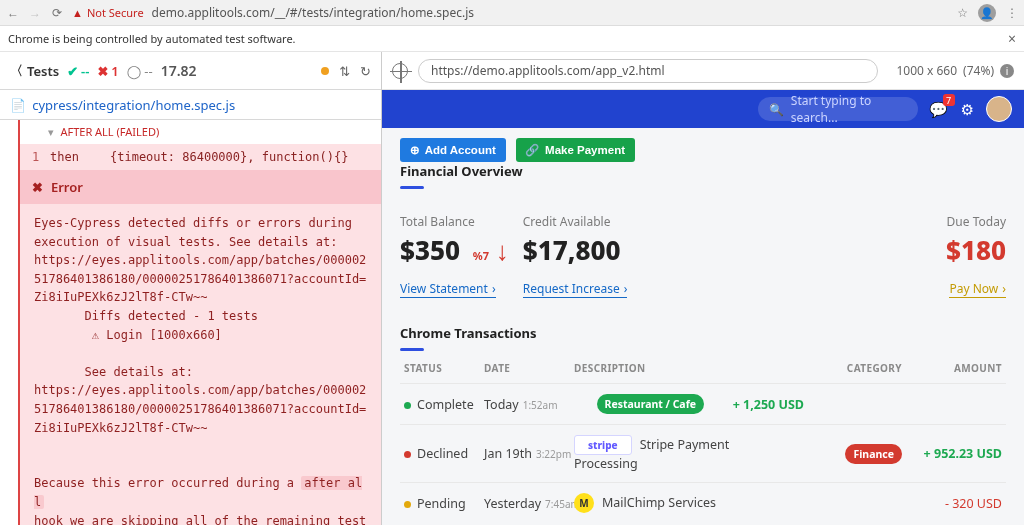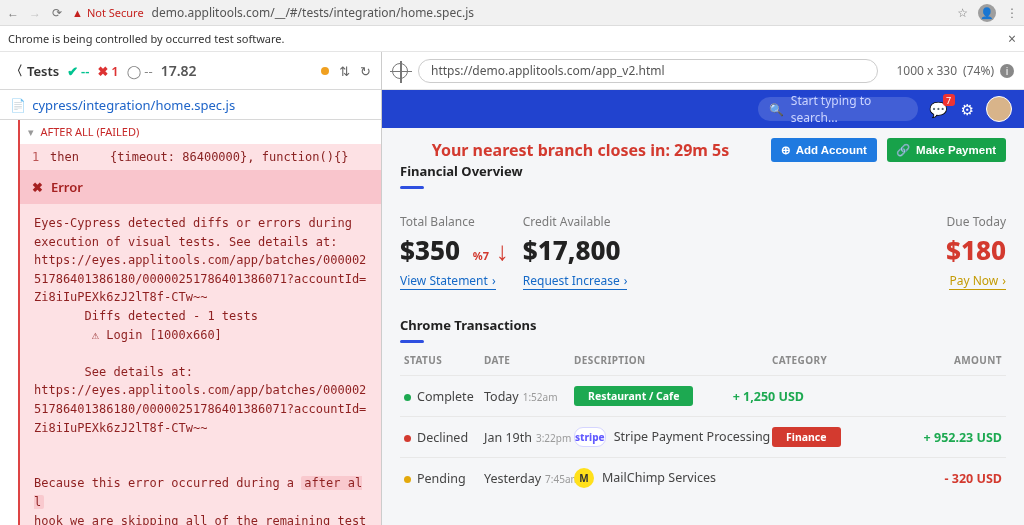--- a/index.html
+++ b/index.html
@@ -42,21 +42,21 @@
   .fail{color:#d33;font-weight:600;display:flex;align-items:center;gap:3px}
   .pending{color:#888;display:flex;align-items:center;gap:3px}
   .dur{color:#555;font-weight:600;font-size:14px}
   .cy-hdr-r{margin-left:auto;display:flex;align-items:center;gap:10px;color:#666}
   .dot-amber{width:8px;height:8px;border-radius:50%;background:#f0a020;display:inline-block}
   .filebar{height:30px;border-bottom:1px solid var(--cy-border);display:flex;align-items:center;padding:0 10px;gap:6px;color:var(--cy-link);font-size:13px}
   .file-ico{color:#888}
   
   .cy-body{flex:1;overflow:hidden;background:#fff;font-size:12.5px}
   .cy-body-inner{border-left:2px solid #d44;margin-left:18px}
-  .after-all{padding:4px 8px;color:#c62828;font-size:11px}
+  .after-all{padding:4px 28px;color:#c62828;font-size:11px}
   .after-all .tri{color:#999;margin-right:4px}
   .cmd-row{background:var(--cy-err-bg);display:flex;align-items:center;padding:6px 12px;font-family:var(--mono);font-size:12px;color:#8a2323;border-top:1px solid #fff}
   .cmd-row .n{width:18px;color:#b55}
   .cmd-row .kw{width:60px}
   .err-head{background:var(--cy-err-dk);padding:8px 12px;font-size:13px;font-weight:600;color:#a52121;display:flex;align-items:center;gap:8px}
   .err-body{background:var(--cy-err-bg);padding:10px 14px;font-family:var(--mono);font-size:12px;line-height:1.55;color:#8e1f1f;white-space:pre-wrap;word-break:break-all}
   .hl{background:#f9c9ce;padding:0 3px;border-radius:2px}
   
   .vw-hdr{height:38px;border-bottom:1px solid #e3e3e3;background:#fff;display:flex;align-items:center;padding:0 10px;gap:10px;font-size:12px;color:#555}
   .aim{width:16px;height:16px;border:1.5px solid #777;border-radius:50%;position:relative}
@@ -79,37 +79,37 @@
   .btn{height:24px;border:none;border-radius:3px;color:#fff;font-size:11.5px;font-weight:600;padding:0 10px;display:inline-flex;align-items:center;gap:5px}
   .btn.blue{background:#1f7ae0}.btn.green{background:#17a24a}
   .sec-t{margin-top:0;font-size:13px;font-weight:700;color:#222}
   .bar{width:24px;height:3px;background:var(--app-blue);margin-top:6px;border-radius:2px}
   .cards{display:flex;gap:14px;margin-top:24px}
   .card.sp{flex:1}
   .clabel{font-size:12px;color:#7a7a7a}
   .cval{font-size:26px;font-weight:800;color:#222;margin-top:2px}
   .pct{font-size:11px;font-weight:700;color:#d33a2f;margin-left:6px}
   .arrow-dn{color:#d33a2f}
-  .clink{margin-top:4px;font-size:12px;color:var(--app-link);text-decoration:none;border-bottom:1px solid var(--app-link);display:inline-flex;align-items:flex-start;gap:4px}
+  .clink{margin-top:12px;font-size:12px;color:var(--app-link);text-decoration:none;border-bottom:1px solid var(--app-link);display:inline-flex;align-items:flex-start;gap:4px}
   .due .cval{color:var(--app-red)}
   .due .clink{color:var(--app-amber);border-color:var(--app-amber)}
   .due{ text-align:right }
   
   .tx-sec{margin-top:26px}
   .tx-head{display:flex;font-size:10px;font-weight:700;color:#8a8a8a;letter-spacing:.04em;padding:10px 4px 8px 4px}
-  .c-st{width:80px}.c-dt{width:90px}.c-de{flex:1}.c-ca{width:130px;text-align:left}.c-am{width:100px;text-align:right}
+  .c-st{width:80px}.c-dt{width:90px}.c-de{flex:1}.c-ca{width:130px;text-align:right}.c-am{width:100px;text-align:right}
   .tx-row{display:flex;align-items:center;font-size:12.5px;padding:10px 4px;border-top:1px solid #e8e8e8}
   .sdot{width:7px;height:7px;border-radius:50%;display:inline-block;margin-right:6px}
   .sdot.g{background:#1da951}.sdot.r{background:#d33a2f}.sdot.y{background:#e3a90c}
   .logo{width:20px;height:20px;border-radius:50%;display:inline-flex;align-items:center;justify-content:center;color:#fff;font-size:10px;font-weight:700;margin-right:8px}
-  .logo.sb{background:#0b6b3a}.logo.st{background:#fff;color:#635bff;font-weight:800;border:1px solid #d5d5ff;border-radius:9px;width:auto;padding:0 0;font-size:10px}
+  .logo.sb{background:#0b6b3a}.logo.st{background:#fff;color:#635bff;font-weight:800;border:1px solid #d5d5ff;border-radius:3px;width:auto;padding:0 13px;font-size:10px}
   .logo.mc{background:#ffe01b;color:#333}
-  .tag{font-size:10.5px;font-weight:700;color:#fff;padding:3px 14px;border-radius:3px;display:inline-block}
+  .tag{font-size:10.5px;font-weight:700;color:#fff;padding:3px 8px;border-radius:10px;display:inline-block}
   .tag.rc{background:#1da951}.tag.fn{background:#d33a2f}.tag.sw{background:#ffe14d;color:#6b5a00}
-  .amt.pos{color:#1da951;font-weight:700}.amt.neg{color:#d33a2f;font-weight:700}
+  .amt.pos{color:#1da951;font-weight:700}.amt.neg{color:#d33a2f;font-weight:400}
   .time{color:#9a9a9a;font-size:10px;margin-left:4px}
 </style>
 </head>
 <body>
 
 <div class="chrome">
   <span class="nav-ico">←</span>
   <span class="nav-ico" style="opacity:.4">→</span>
   <span class="nav-ico">⟳</span>
   <span class="insecure">
@@ -117,21 +117,21 @@
     <span>Not Secure</span>
   </span>
   <span class="url">demo.applitools.com/__/#/tests/integration/home.spec.js</span>
   <div class="chrome-r">
     <span>☆</span>
     <span class="avatar-ico">👤</span>
     <span>⋮</span>
   </div>
 </div>
 <div class="infobar">
-  <span>Chrome is being controlled by occurred test software.</span>
+  <span>Chrome is being controlled by automated test software.</span>
   <span class="x">×</span>
 </div>
 
 <div class="split">
 
   <div class="left">
     <div class="cy-hdr">
       <span class="tests-btn">
         <span>〈</span>
         <span>Tests</span>
@@ -193,21 +193,21 @@
     </div>
   </div>
 
   <div class="right">
     <div class="vw-hdr">
       <span class="aim"></span>
       <div class="urlbox">
         <span>https://demo.applitools.com/app_v2.html</span>
       </div>
       <div class="vp-meta">
-        <span>1000 x 330</span>
+        <span>1000 x 660</span>
         <span>(74%)</span>
         <span class="info-c">i</span>
       </div>
     </div>
 
     <div class="app">
 
       <div class="app-top">
         <div class="srch">
           <span>🔍</span>
@@ -215,21 +215,20 @@
         </div>
         <span class="top-ico">💬
           <span class="badge">7</span>
         </span>
         <span class="top-ico">⚙</span>
         <span class="avatar"></span>
       </div>
 
       <div class="app-main">
         <div class="topline">
-          <div class="notice">Your nearest branch closes in: 29m 5s</div>
           <button class="btn blue">
             <span>⊕</span>
             <span>Add Account</span>
           </button>
           <button class="btn green">
             <span>🔗</span>
             <span>Make Payment</span>
           </button>
         </div>
 

